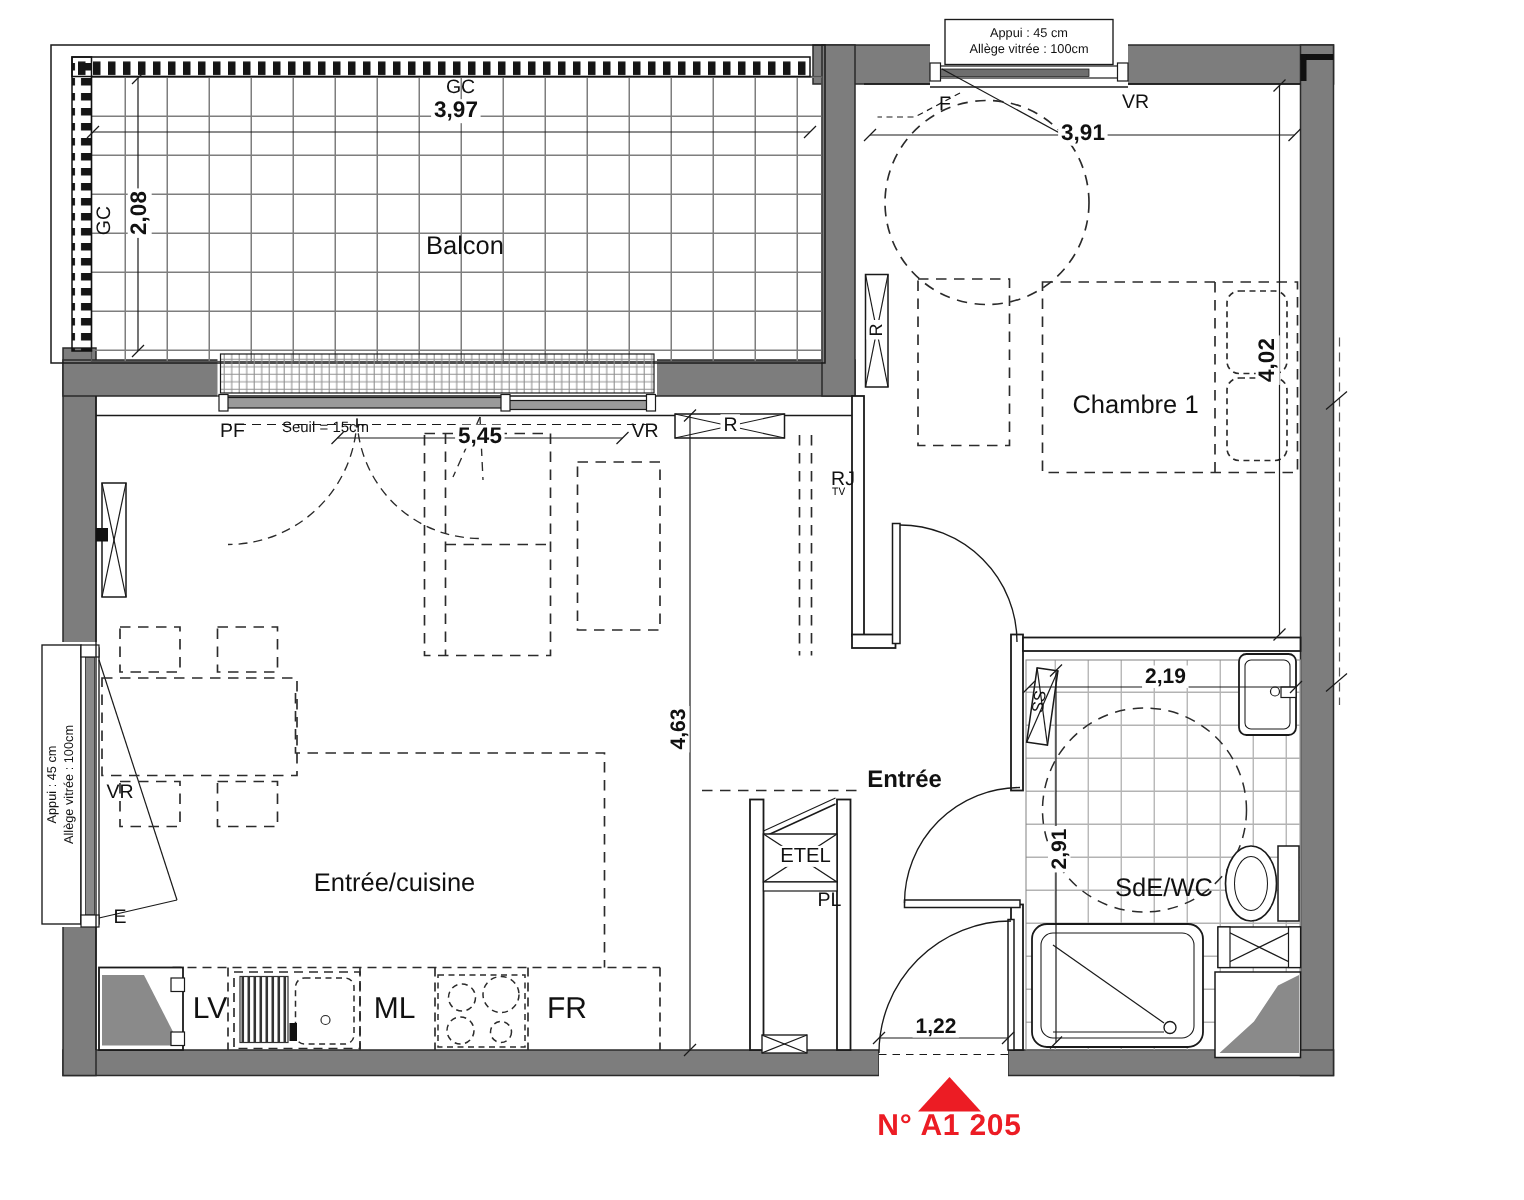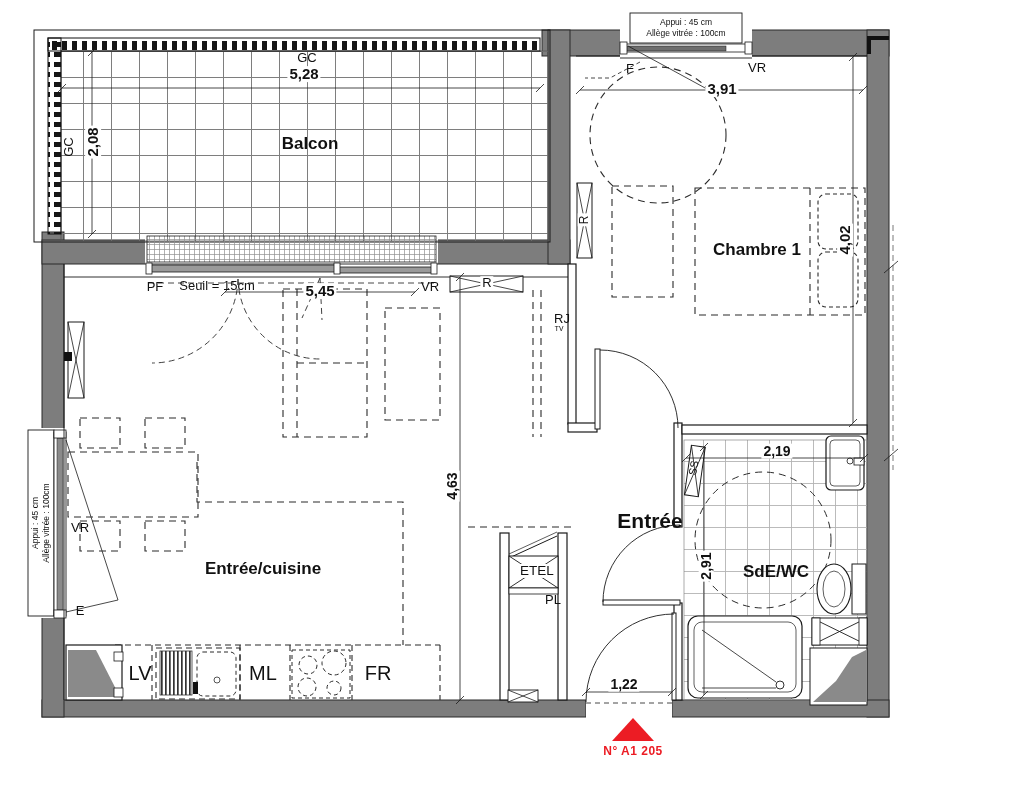--- a/index.html
+++ b/index.html
@@ -1,33 +1,33 @@
 <!DOCTYPE html>
 <html><head>
 <meta charset="utf-8">
 <style>
   html,body{margin:0;padding:0;background:#fff;}
   #plan{position:relative;width:1016px;height:800px;background:#fff;overflow:hidden;
         font-family:"Liberation Sans",sans-serif;}
   #plan svg{position:absolute;left:0;top:0;}
   .lbl{position:absolute;transform:translate(-50%,-50%);font:13px "Liberation Sans",sans-serif;
        color:#111;white-space:nowrap;z-index:6;line-height:1.05;}
-  .room{font-weight:bold;font-size:17px;}
-  .b16{font-weight:bold;font-size:21px;margin-left:47px;}
+  .room{font-weight:normal;font-size:17px;margin-top:20px;}
+  .b16{font-weight:bold;font-size:16px;}
   .dim{font-weight:bold;font-size:15px;background:#fff;padding:0 2px;}
   .d14{font-weight:bold;font-size:14px;background:#fff;padding:0 2px;}
   .rot{transform:translate(-50%,-50%) rotate(-90deg);}
   .rot80{transform:translate(-50%,-50%) rotate(-80deg);}
   .bg{background:#fff;padding:0 2px;}
   .s15{font-size:20px;}
   .s12{font-size:12px;}
-  .s10{font-size:13px;}
+  .s10{font-size:10px;}
   .s7{font-size:7.5px;font-family:Liberation Mono, monospace;}
   .note{font-size:8.5px;text-align:center;line-height:1.35;}
-  .red{color:#ec1c24;font-weight:bold;font-size:12px;letter-spacing:.5px;}
+  .red{color:#ec1c24;font-weight:bold;font-size:20px;letter-spacing:.5px;}
 </style>
 </head>
 <body>
 
 <div id="plan">
 
 <svg width="1016" height="800" viewBox="0 0 1016 800">
   <defs>
     <pattern id="balcgrid" width="28" height="26" patternUnits="userSpaceOnUse">
       <path d="M27.5 0 V26 M0 25.5 H28" stroke="#7e7e7e" stroke-width="1" fill="none"></path>
@@ -329,21 +329,21 @@
     <line x1="893" y1="225" x2="893" y2="470" stroke="#555" stroke-dasharray="6 4"></line>
     <line x1="884" y1="273" x2="898" y2="261"></line>
     <line x1="884" y1="461" x2="898" y2="449"></line>
   </g>
 
   <polygon points="633,718 612,741 654,741" fill="#ec1c24"></polygon>
 </svg>
 
 <div class="lbl room" style="left:310px;top:144px">Balcon</div>
 <div class="lbl" style="left:307px;top:58px">GC</div>
-<div class="lbl dim" style="left:304px;top:74px">5,28</div>
+<div class="lbl dim" style="left:304px;top:74px">3,97</div>
 <div class="lbl rot" style="left:69px;top:147px">GC</div>
 <div class="lbl dim rot" style="left:93px;top:142px">2,08</div>
 
 <div class="lbl note" style="left:686px;top:28px">
   <div>Appui : 45 cm</div>
   <div>Allège vitrée : 100cm</div>
 </div>
 <div class="lbl" style="left:630px;top:69px">F</div>
 <div class="lbl" style="left:757px;top:68px">VR</div>
 <div class="lbl dim" style="left:722px;top:89px">3,91</div>

